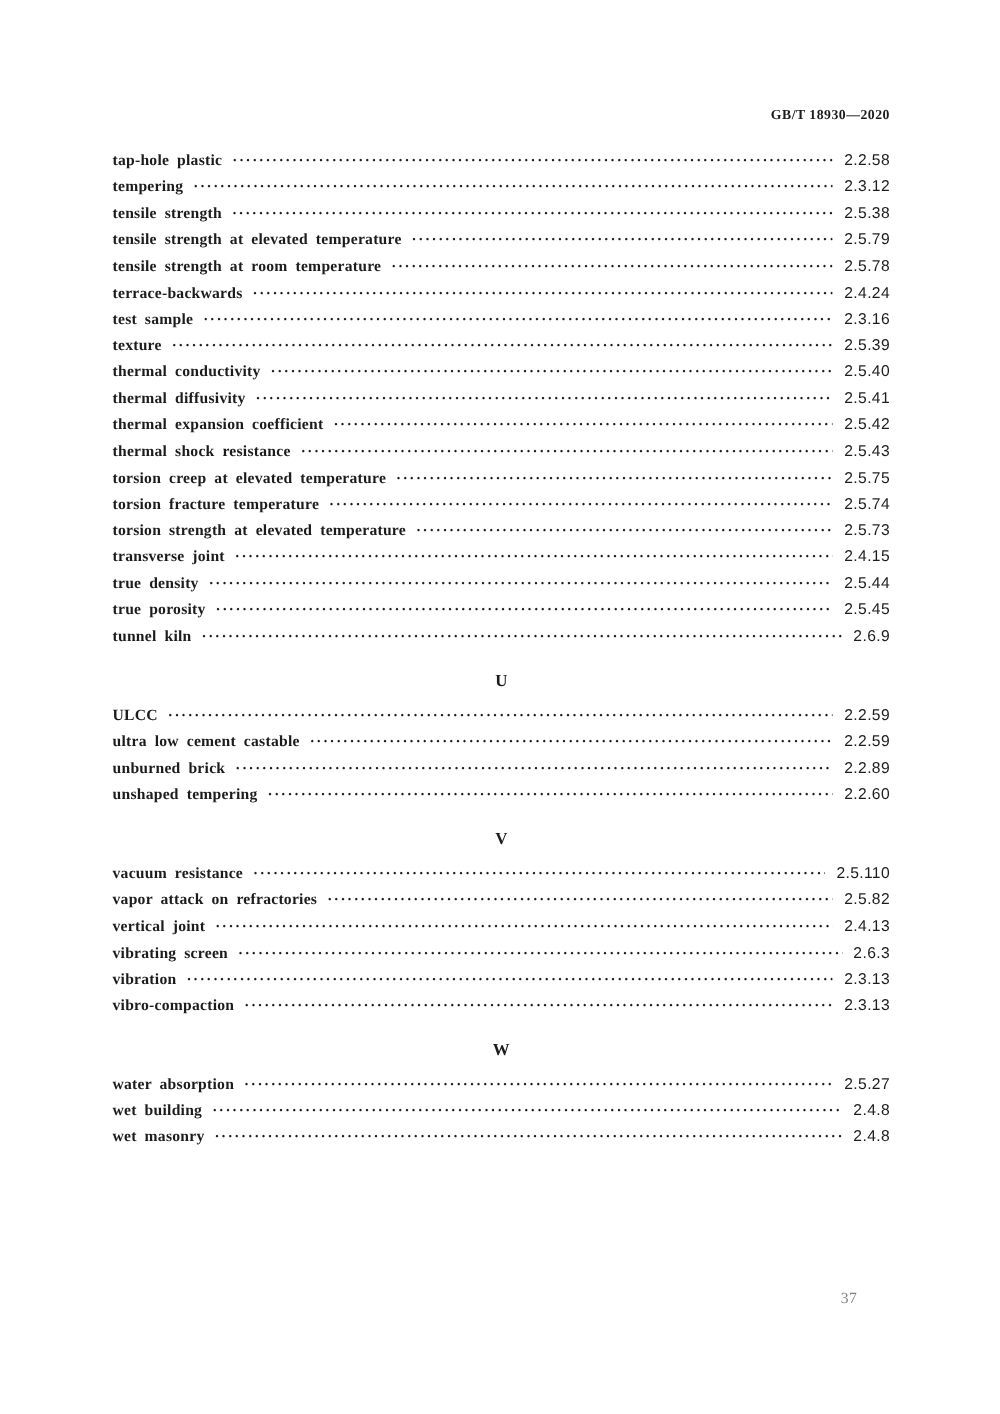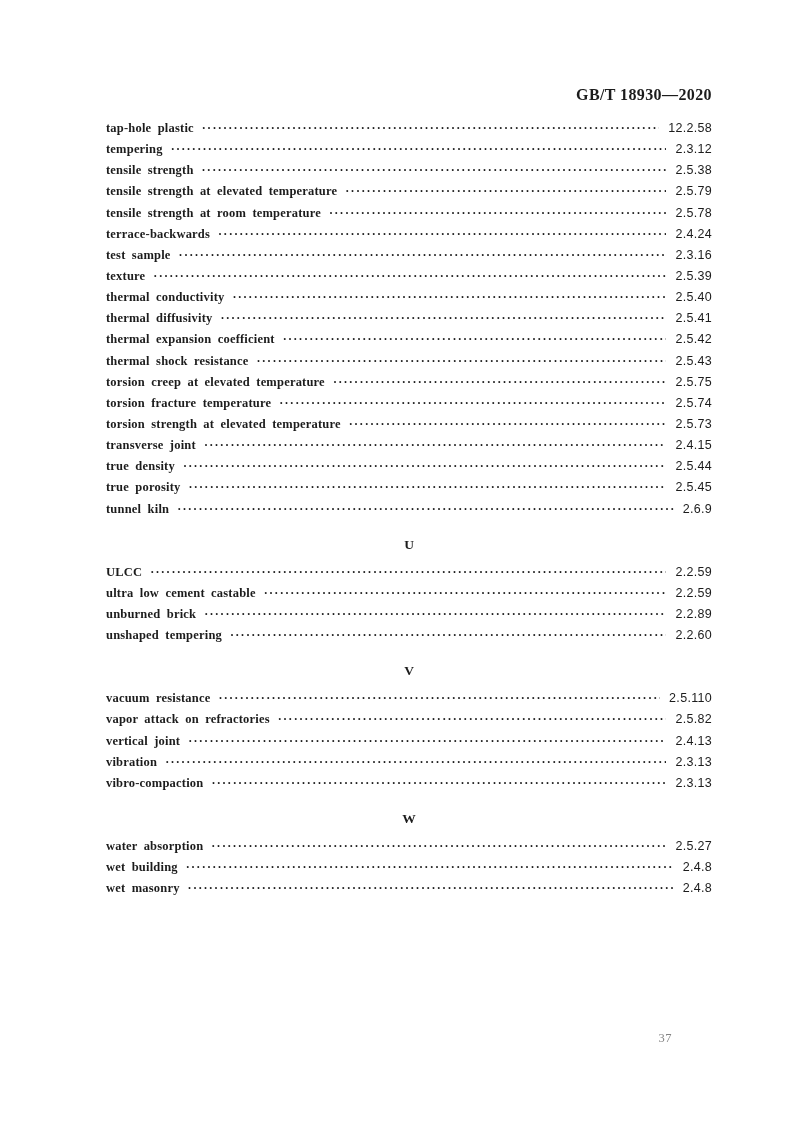--- a/index.html
+++ b/index.html
@@ -7,25 +7,25 @@
     width:800px;height:1131px;
     background:#ffffff;
     font-family:"Liberation Serif",serif;
     color:#1c1c1c;
     position:relative;
     overflow:hidden;
   }
   .page{position:absolute;inset:0;background:#ffffff;}
   .header-code{
     position:absolute;top:86px;right:88px;
-    font-weight:bold;font-size:16px;letter-spacing:0.4px;
+    font-weight:bold;font-size:11px;letter-spacing:0.4px;
     white-space:nowrap;
   }
   .content{
-    position:absolute;top:121px;left:106px;right:88px;
+    position:absolute;top:121px;left:90px;right:88px;
   }
   .row{
     display:flex;align-items:baseline;
     height:21.15px;
     font-size:12.5px;
   }
   .term{
     font-weight:bold;white-space:nowrap;
     padding-right:8px;
     letter-spacing:0.2px;word-spacing:3px;
@@ -45,35 +45,35 @@
     padding-left:9px;white-space:nowrap;
     font-family:"Liberation Sans",sans-serif;
     font-size:12.5px;letter-spacing:0.3px;
   }
   .letter{
     text-align:center;font-weight:bold;
     font-size:13.5px;line-height:21px;
     margin:11px 0 10px 0;
   }
   .pagenum{
-    position:absolute;top:1031px;right:128px;
+    position:absolute;top:1031px;right:114px;
     color:#828282;font-size:12.5px;letter-spacing:0.5px;
   }
 </style>
 </head>
 <body>
 
 <div class="page">
   <div class="header-code">GB/T 18930—2020</div>
 
   <div class="content">
       <div class="row">
         <span class="term">tap-hole plastic</span>
         <span class="leader"></span>
-        <span class="ref">12.2.58</span>
+        <span class="ref">2.2.58</span>
       </div>
       <div class="row">
         <span class="term">tempering</span>
         <span class="leader"></span>
         <span class="ref">2.3.12</span>
       </div>
       <div class="row">
         <span class="term">tensile strength</span>
         <span class="leader"></span>
         <span class="ref">2.5.38</span>
@@ -187,20 +187,25 @@
       </div>
       <div class="row">
         <span class="term">vapor attack on refractories</span>
         <span class="leader"></span>
         <span class="ref">2.5.82</span>
       </div>
       <div class="row">
         <span class="term">vertical joint</span>
         <span class="leader"></span>
         <span class="ref">2.4.13</span>
+      </div>
+      <div class="row">
+        <span class="term">vibrating screen</span>
+        <span class="leader"></span>
+        <span class="ref">2.6.3</span>
       </div>
       <div class="row">
         <span class="term">vibration</span>
         <span class="leader"></span>
         <span class="ref">2.3.13</span>
       </div>
       <div class="row">
         <span class="term">vibro-compaction</span>
         <span class="leader"></span>
         <span class="ref">2.3.13</span>

